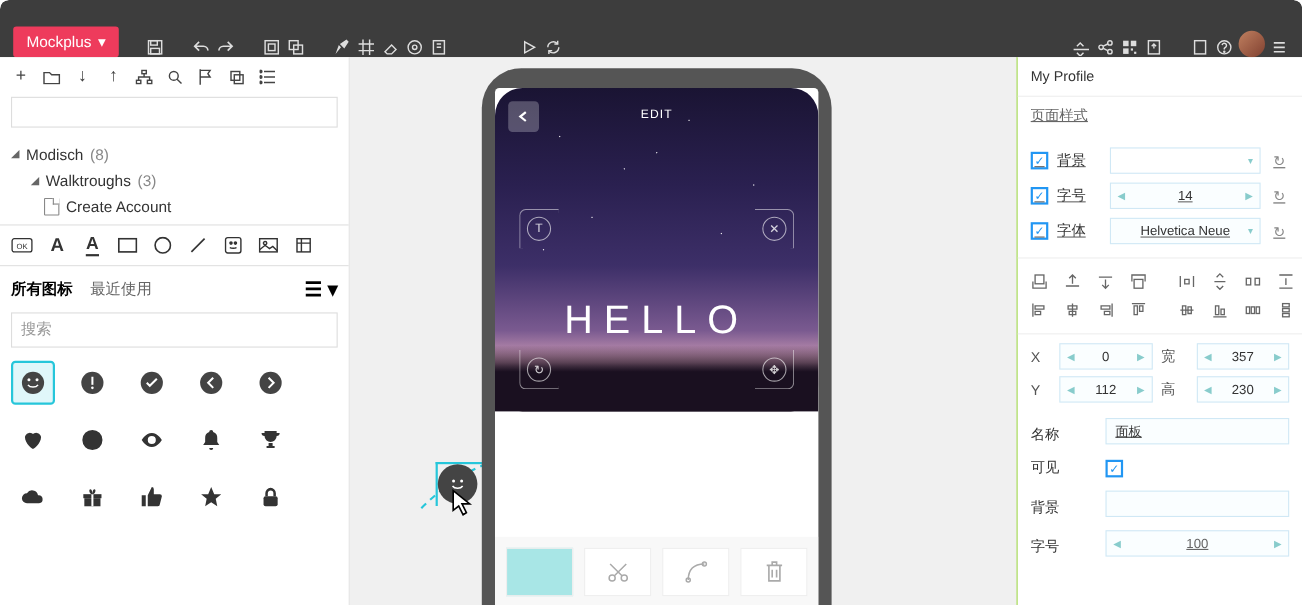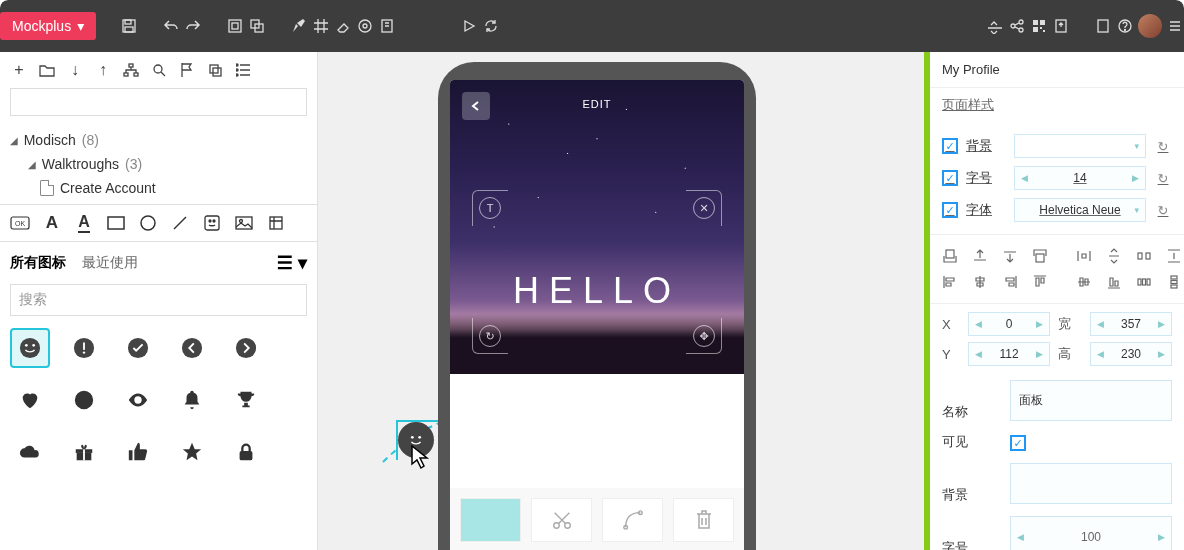--- a/index.html
+++ b/index.html
@@ -1,17 +1,17 @@
 <!DOCTYPE html>
 <html><head>
 <meta charset="utf-8">
 <style>
 * { margin: 0; padding: 0; box-sizing: border-box; font-family: -apple-system, "Helvetica Neue", Arial, sans-serif; }
 body { background: #fff; width: 1184px; height: 550px; overflow: hidden; position: relative; border-radius: 8px 8px 0 0; }
-.topbar { height: 52px; background: #3d3d3d; display: flex; align-items: center; padding: 0 0; gap: 4px; border-radius: 8px 8px 0 0; }
+.topbar { height: 52px; background: #3d3d3d; display: flex; align-items: flex-end; padding: 0 12px; gap: 4px; border-radius: 8px 8px 0 0; }
 .brand { background: #ee3b5c; color: #fff; padding: 6px 12px; border-radius: 3px; font-size: 14px; font-weight: 500; display: flex; align-items: center; gap: 6px; }
 .tb-icon { width: 18px; height: 18px; color: #ddd; display: inline-flex; align-items: center; justify-content: center; cursor: pointer; }
 .tb-sep { width: 16px; }
 .tb-spacer { flex: 1; }
 .avatar { width: 24px; height: 24px; border-radius: 50%; background: linear-gradient(135deg,#c08060,#804030); }
 .main { display: flex; height: 498px; }
 .left { width: 318px; border-right: 1px solid #e0e0e0; display: flex; flex-direction: column; background: #fff; }
 .left-tools { padding: 8px 10px; display: flex; gap: 10px; align-items: center; height: 36px; }
 .lt-icon { width: 18px; height: 18px; color: #444; cursor: pointer; display: inline-flex; align-items: center; justify-content: center; font-size: 16px; }
 .search-box { margin: 0 10px 8px; border: 1px solid #ddd; height: 28px; }
@@ -26,61 +26,61 @@
 .icon-tabs .tab { cursor: pointer; }
 .icon-tabs .menu { margin-left: auto; font-size: 18px; cursor: pointer; }
 .icon-search { border: 1px solid #ddd; height: 32px; padding: 0 8px; font-size: 14px; color: #999; display: flex; align-items: center; margin-bottom: 12px; }
 .icon-grid { display: grid; grid-template-columns: repeat(5, 40px); gap: 12px 14px; }
 .icon-cell { width: 40px; height: 40px; display: flex; align-items: center; justify-content: center; color: #333; cursor: pointer; border-radius: 4px; }
 .icon-cell.selected { border: 2px solid #26c6da; background: #e0f7fa; }
 .icon-shape { width: 22px; height: 22px; }
 .canvas { flex: 1; background: #f0f0f0; position: relative; overflow: hidden; }
 .phone { position: absolute; left: 120px; top: 10px; width: 318px; height: 490px; background: #555; border-radius: 36px 36px 0 0; padding: 18px 12px 0; }
 .screen { width: 100%; height: 100%; background: #fff; border-radius: 4px 4px 0 0; overflow: hidden; position: relative; }
-.photo { height: 294px; background: linear-gradient(180deg,#1a1433 0%,#2a2050 30%,#3d2f68 55%,#7a5a90 75%,#d4a0b8 85%,#2a2030 95%); position: relative; }
+.photo { height: 294px; background: linear-gradient(180deg,#1a1433 0%,#2a2050 30%,#3d2f68 55%,#7a5a90 75%,#d4a0b8 85%,#2a2030 95%); position: relative; border-radius: 25px; }
 .stars { position: absolute; inset: 0; background-image: radial-gradient(1px 1px at 20% 15%,#fff,transparent),radial-gradient(1px 1px at 40% 25%,#fff,transparent),radial-gradient(1px 1px at 60% 10%,#fff,transparent),radial-gradient(1px 1px at 80% 30%,#fff,transparent),radial-gradient(1px 1px at 30% 40%,#fff,transparent),radial-gradient(1px 1px at 70% 45%,#fff,transparent),radial-gradient(1px 1px at 50% 20%,#fff,transparent),radial-gradient(1px 1px at 15% 50%,#fff,transparent); }
 .mountains { position: absolute; bottom: 0; left: 0; right: 0; height: 60px; background: linear-gradient(180deg,transparent,#1a1020 40%); }
 .back-btn { position: absolute; top: 12px; left: 12px; width: 28px; height: 28px; background: rgba(255,255,255,.25); border-radius: 4px; display: flex; align-items: center; justify-content: center; color: #fff; cursor: pointer; }
 .edit-label { position: absolute; top: 18px; left: 50%; transform: translateX(-50%); color: #fff; font-size: 11px; letter-spacing: 1px; }
 .hello { position: absolute; top: 190px; left: 50%; transform: translateX(-50%); color: #fff; font-size: 36px; letter-spacing: 10px; font-weight: 300; }
 .corner { position: absolute; width: 36px; height: 36px; }
 .corner-circle { width: 22px; height: 22px; border: 1px solid rgba(255,255,255,.6); border-radius: 50%; display: flex; align-items: center; justify-content: center; color: rgba(255,255,255,.8); font-size: 11px; }
 .corner-bracket { position: absolute; width: 36px; height: 36px; border: 1px solid rgba(255,255,255,.5); }
 .c-tl { top: 110px; left: 22px; } .c-tl .corner-bracket { border-right: none; border-bottom: none; border-radius: 6px 0 0 0; }
 .c-tr { top: 110px; right: 22px; } .c-tr .corner-bracket { border-left: none; border-bottom: none; border-radius: 0 6px 0 0; }
 .c-bl { bottom: 20px; left: 22px; } .c-bl .corner-bracket { border-right: none; border-top: none; border-radius: 0 0 0 6px; }
 .c-br { bottom: 20px; right: 22px; } .c-br .corner-bracket { border-left: none; border-top: none; border-radius: 0 0 6px 0; }
 .corner .corner-circle { position: absolute; top: 7px; left: 7px; }
 .bottom-tools { position: absolute; bottom: 0; left: 0; right: 0; height: 64px; background: #f8f8f8; display: flex; gap: 10px; padding: 10px; }
 .bt-cell { flex: 1; background: #fff; border: 1px solid #eee; display: flex; align-items: center; justify-content: center; color: #999; cursor: pointer; }
 .bt-cell.active { background: #a8e6e6; }
 .drop-target { position: absolute; left: 80px; top: 370px; width: 36px; height: 36px; background: #444; border-radius: 50%; display: flex; align-items: center; justify-content: center; color: #fff; }
 .drop-outline { position: absolute; left: 78px; top: 368px; width: 60px; height: 40px; border-top: 2px solid #26c6da; border-left: 2px solid #26c6da; }
 .cursor-arrow { position: absolute; left: 92px; top: 392px; color: #000; }
 .drag-path { position: absolute; left: 55px; top: 320px; width: 350px; height: 120px; pointer-events: none; }
-.right { width: 260px; border-left: 6px solid #84cc16; background: #fff; overflow-y: auto; }
+.right { width: 260px; border-left: 1px solid #84cc16; background: #fff; overflow-y: auto; }
 .r-header { padding: 10px 12px; font-size: 13px; color: #333; border-bottom: 1px solid #eee; }
 .r-section { padding: 8px 12px; font-size: 13px; color: #666; text-decoration: underline; }
 .r-row { display: flex; align-items: center; gap: 8px; padding: 4px 0; }
 .r-check { width: 16px; height: 16px; border: 2px solid #2196f3; display: inline-flex; align-items: center; justify-content: center; color: #2196f3; font-size: 11px; cursor: pointer; }
 .r-label { width: 40px; color: #333; }
 .r-input { flex: 1; border: 1px solid #d0e8f5; height: 24px; display: flex; align-items: center; justify-content: center; font-size: 12px; color: #333; background: #fafeff; position: relative; }
 .r-input .arr-l, .r-input .arr-r { position: absolute; color: #8cc; font-size: 9px; cursor: pointer; }
 .r-input .arr-l { left: 6px; } .r-input .arr-r { right: 6px; }
 .r-reset { width: 18px; height: 18px; color: #888; cursor: pointer; display: inline-flex; align-items: center; justify-content: center; }
 .align-bar { border-top: 1px solid #eee; border-bottom: 1px solid #eee; padding: 8px 12px; }
 .align-row { display: flex; gap: 14px; padding: 4px 0; }
 .align-icon { width: 18px; height: 18px; color: #666; cursor: pointer; display: inline-flex; align-items: center; justify-content: center; }
 .xy-grid { padding: 8px 12px; display: grid; grid-template-columns: 18px 1fr 24px 1fr; gap: 6px 8px; align-items: center; font-size: 13px; }
 .xy-grid .lbl { color: #555; }
 .basic-header { display: flex; justify-content: space-between; padding: 8px 12px; color: #888; font-size: 13px; border-top: 1px solid #eee; }
 .basic-header .minus { color: #2196f3; cursor: pointer; }
 .prop-row { display: flex; align-items: flex-end; padding: 6px 12px; gap: 28px; font-size: 13px; color: #333; }
 .prop-row .plabel { width: 40px; }
-.prop-row .pinput { flex: 1; border: 1px solid #d0e8f5; height: 41px; display: flex; align-items: center; padding: 0 8px; font-size: 12px; color: #666; background: #fafeff; justify-content: center; position: relative; }
+.prop-row .pinput { flex: 1; border: 1px solid #d0e8f5; height: 24px; display: flex; align-items: center; padding: 0 8px; font-size: 12px; color: #666; background: #fafeff; justify-content: center; position: relative; text-decoration: underline; }
 .prop-row .pinput .arr-l, .prop-row .pinput .arr-r { position: absolute; color: #8cc; font-size: 9px; }
 .prop-row .pinput .arr-l { left: 6px; } .prop-row .pinput .arr-r { right: 6px; }
 svg { display: block; }
 .doc-icon { width: 14px; height: 16px; border: 1px solid #888; border-radius: 1px; position: relative; }
 .doc-icon::before { content: ''; position: absolute; top: -1px; right: -1px; width: 5px; height: 5px; background: #fff; border-left: 1px solid #888; border-bottom: 1px solid #888; }
 </style>
 </head>
 <body>
 
 <div class="topbar">

